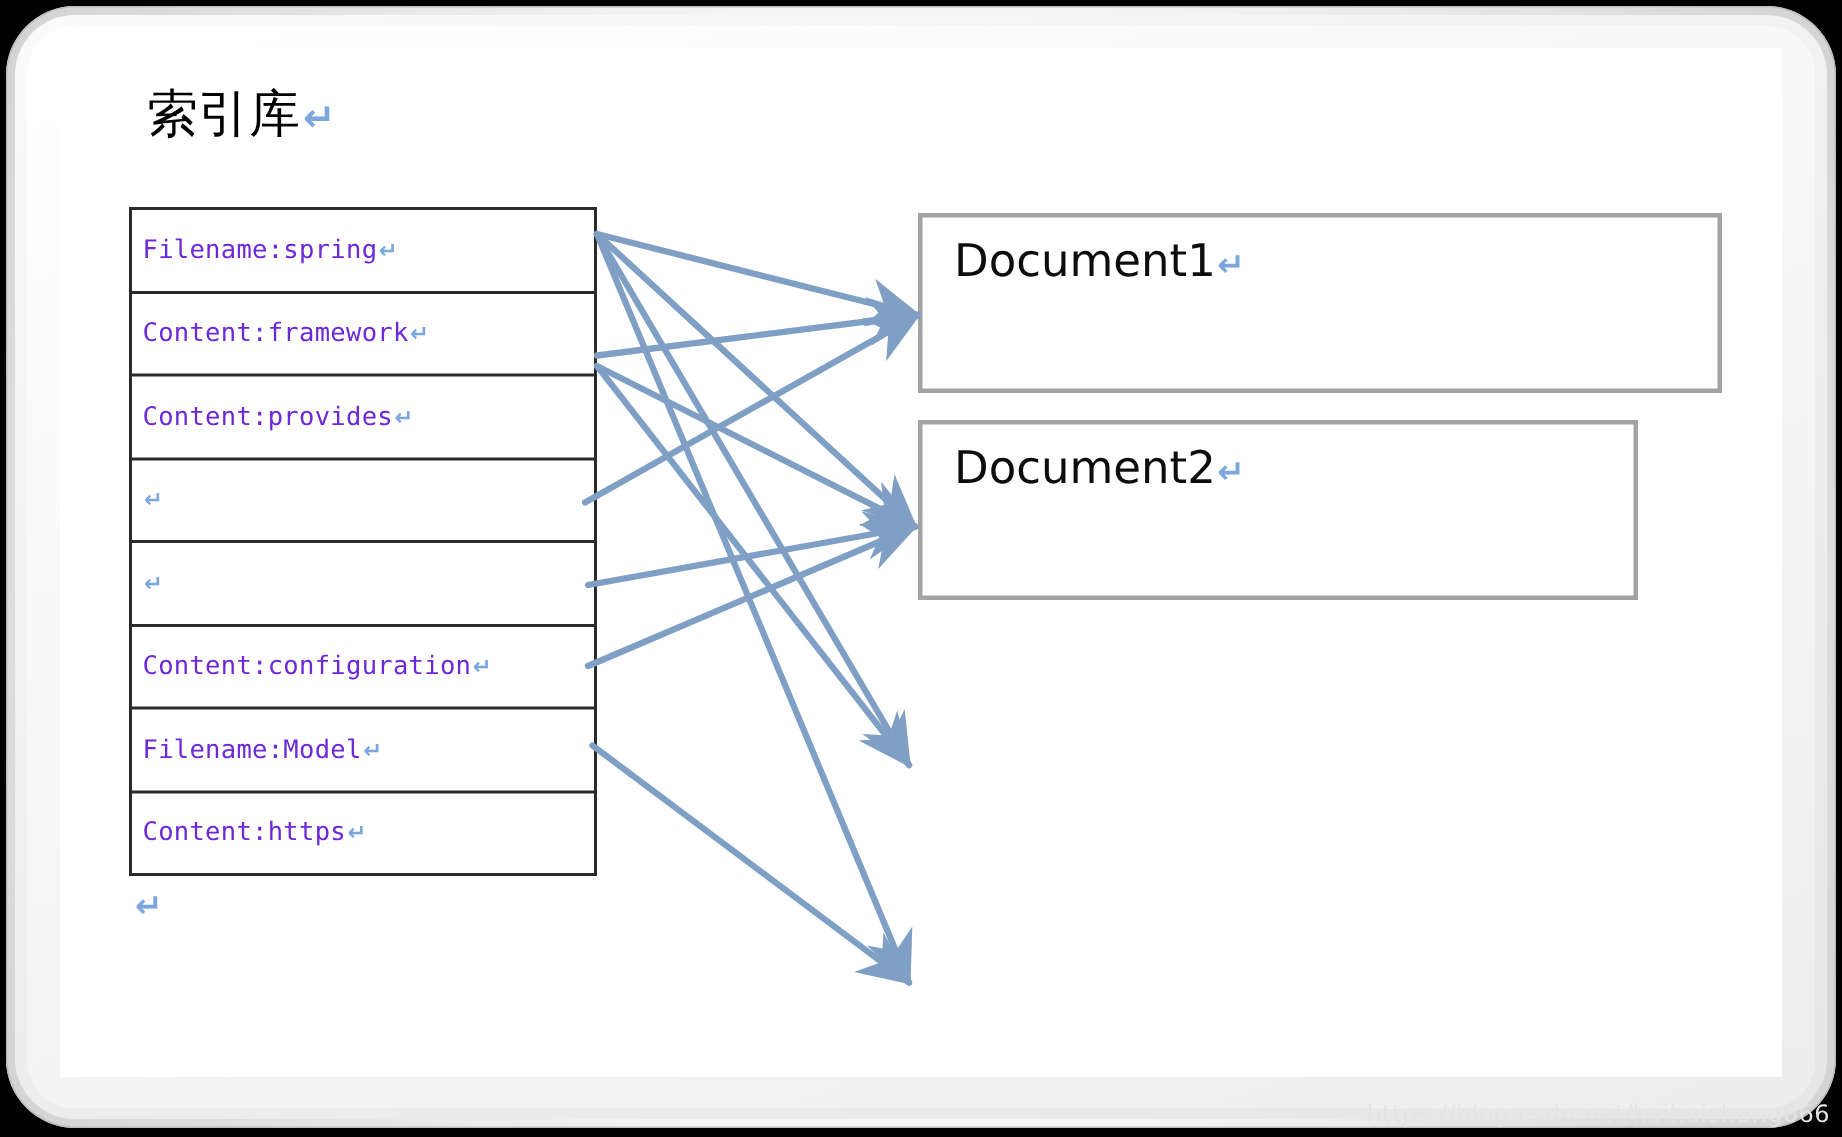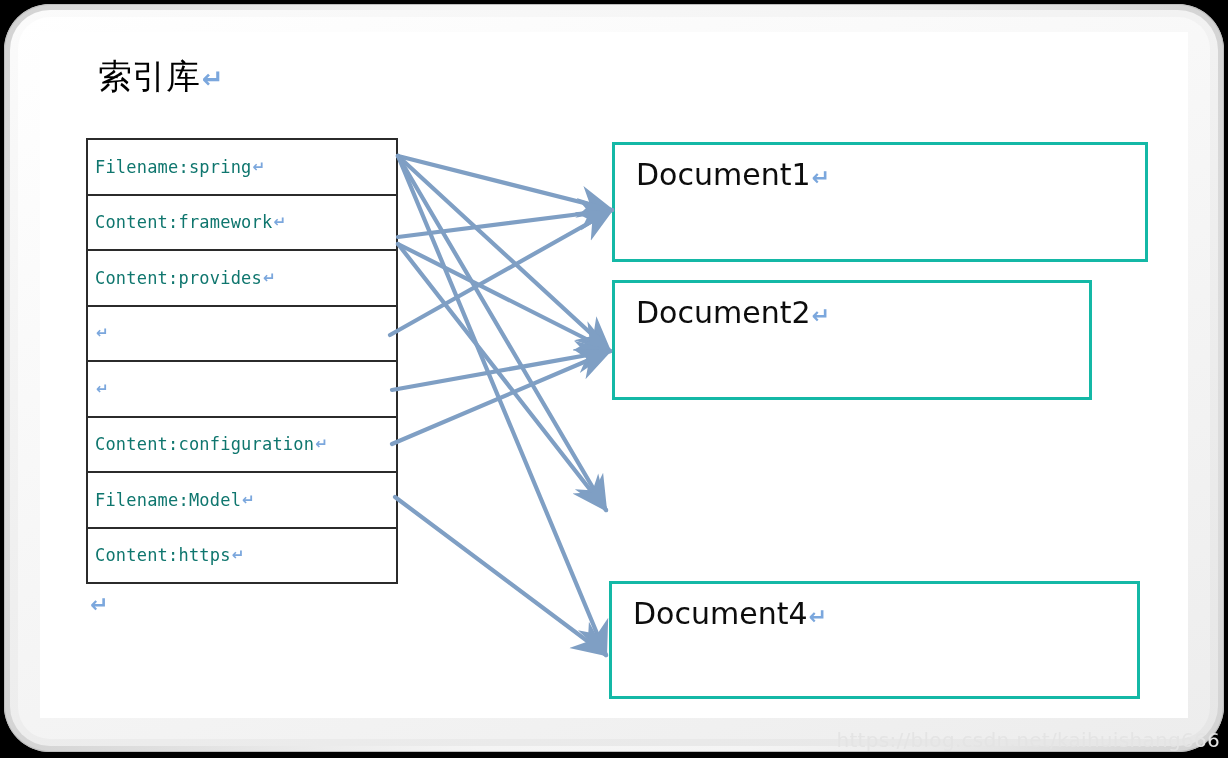--- a/index.html
+++ b/index.html
@@ -91,39 +91,39 @@
     height: 55.5px;
     border-bottom: 2px solid #2b2b2b;
     box-sizing: border-box;
     display: flex;
     align-items: center;
     padding-left: 7px;
   }
   .index-row-text {
     font-family: "DejaVu Sans Mono", "Liberation Mono", monospace;
     font-size: 17px;
-    color: #0f766e;
+    color: #6d28d9;
     letter-spacing: 0.2px;
     white-space: nowrap;
   }
   .index-row .pilcrow { font-size: 15px; margin-left: 1px; }
 
   
   .table-trailing-mark {
     position: absolute;
     left: 50px;
     top: 562px;
     font-size: 22px;
     line-height: 1;
   }
 
   
   .doc-box {
     position: absolute;
-    border: 3px solid #14b8a6;
+    border: 3px solid #a3a3a3;
     box-sizing: border-box;
     background: #ffffff;
   }
   .doc-label {
     position: absolute;
     left: 21px;
     top: 15px;
     font-family: "DejaVu Sans", "Liberation Sans", sans-serif;
     font-size: 30px;
     color: #0d0d0d;
@@ -141,21 +141,21 @@
     height: 686px;
     pointer-events: none;
   }
 
   
   .watermark {
     position: absolute;
     right: 8px;
     bottom: 6px;
     font-family: "DejaVu Sans", "Liberation Sans", sans-serif;
-    font-size: 20px;
+    font-size: 16px;
     color: #e4e4e4;
     letter-spacing: 0.3px;
     white-space: nowrap;
   }
 </style>
 </head>
 <body>
 
 <div id="screenshot">
 
@@ -210,25 +210,20 @@
       </div>
     </div>
 
     <div class="doc-box" style="left:572px; top:248px; width:480px; height:120px;">
       <div class="doc-label">
         <span>Document2</span><span class="pilcrow">↵</span>
       </div>
     </div>
 
 
-    <div class="doc-box" style="left:569px; top:549px; width:531px; height:118px;">
-      <div class="doc-label">
-        <span>Document4</span><span class="pilcrow">↵</span>
-      </div>
-    </div>
 
     <svg class="connectors" viewBox="0 0 1148 686">
       <defs>
         <marker id="arrowblue" markerWidth="9" markerHeight="9" refX="8" refY="4.5" orient="auto" markerUnits="strokeWidth">
           <path d="M0,0.6 L8.6,4.5 L0,8.4 L2.6,4.5 Z" fill="#7f9fc4"></path>
         </marker>
       </defs>
       <g stroke="#7f9fc4" stroke-width="4.2" fill="none" stroke-linecap="round" marker-end="url(#arrowblue)">
 
         <line x1="358" y1="124" x2="572" y2="178"></line>

